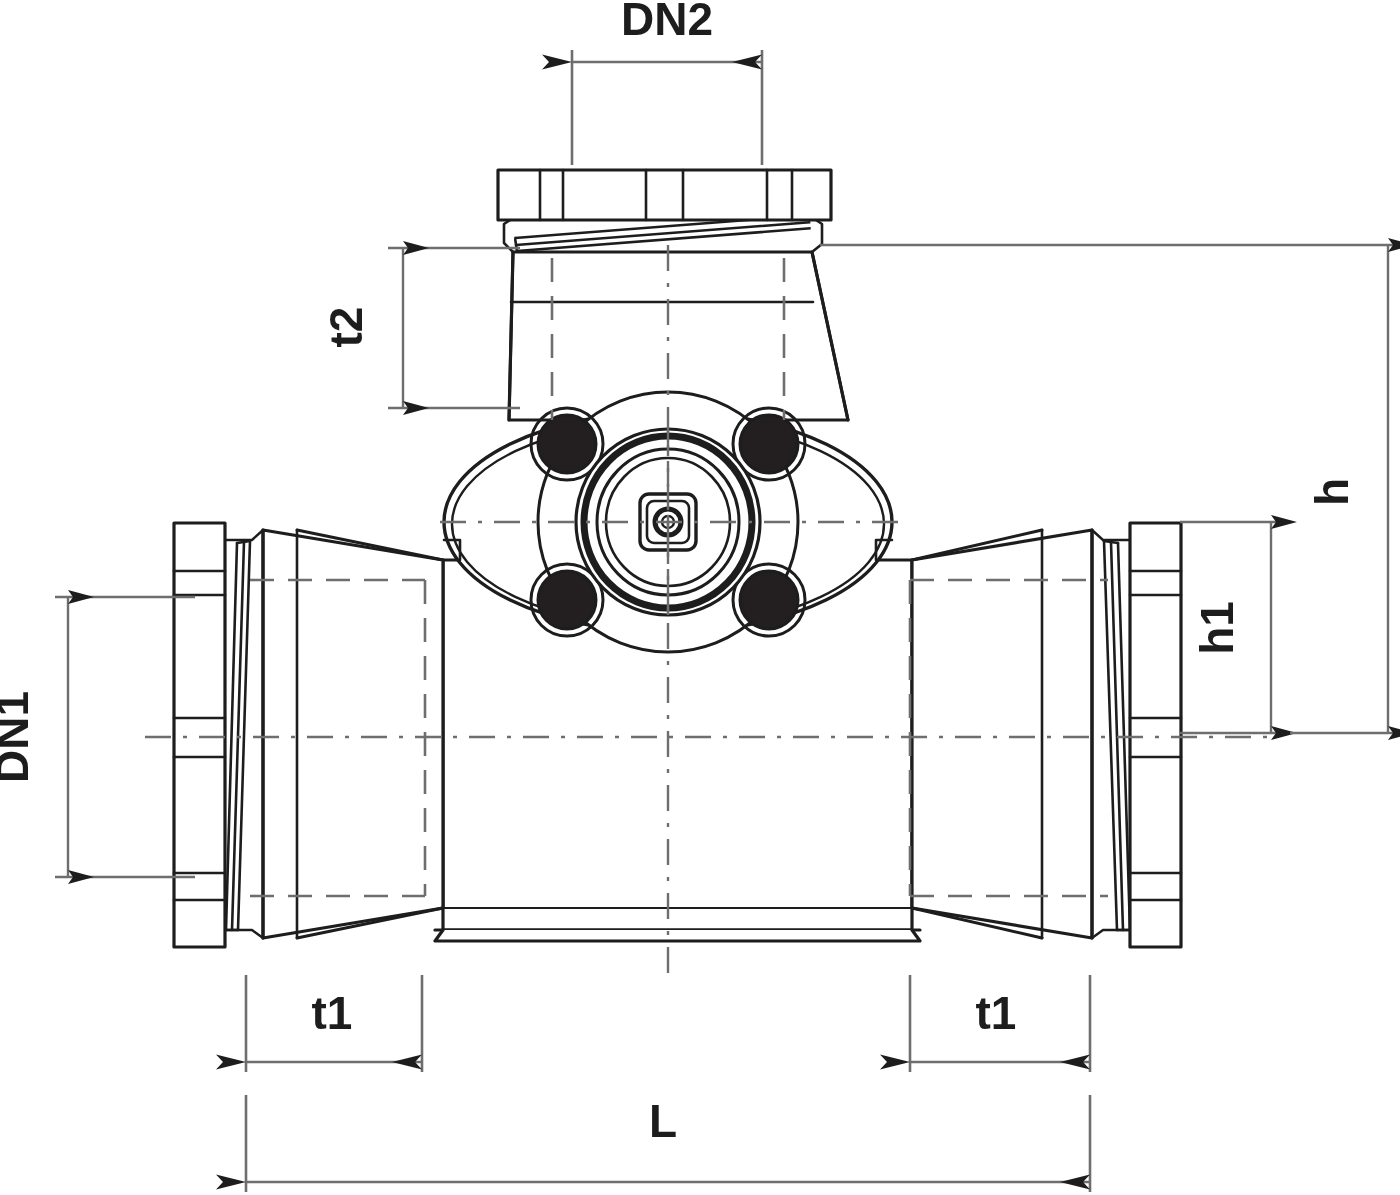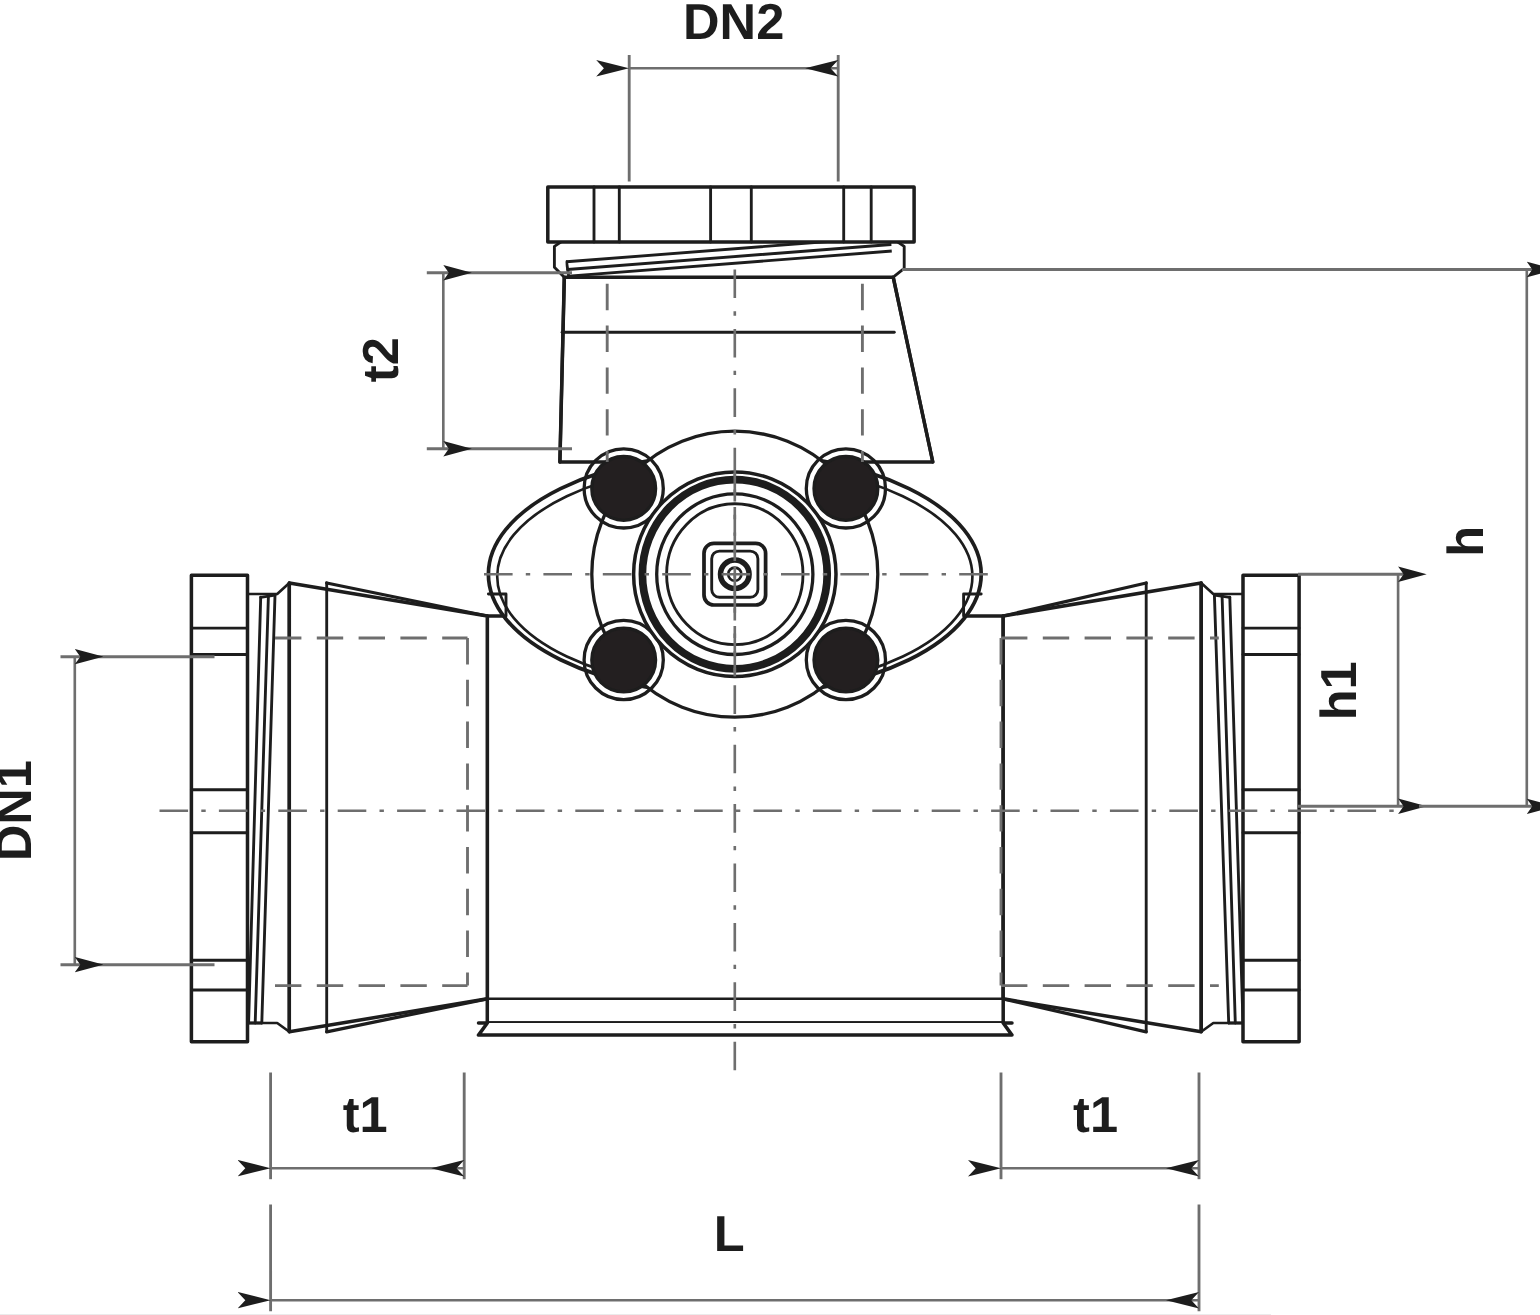--- a/index.html
+++ b/index.html
@@ -7,21 +7,21 @@
     padding: 0;
     background: #ffffff;
   }
   body {
     font-family: "Liberation Sans", sans-serif;
   }
   #canvas-wrap {
     position: relative;
     width: 1400px;
     height: 1195px;
-    background: #a3a3a3;
+    background: #fdba74;
     overflow: hidden;
   }
   svg#drawing {
     display: block;
     width: 1400px;
     height: 1195px;
   }
   .dim-label {
     font-family: "Liberation Sans", sans-serif;
     font-weight: bold;

